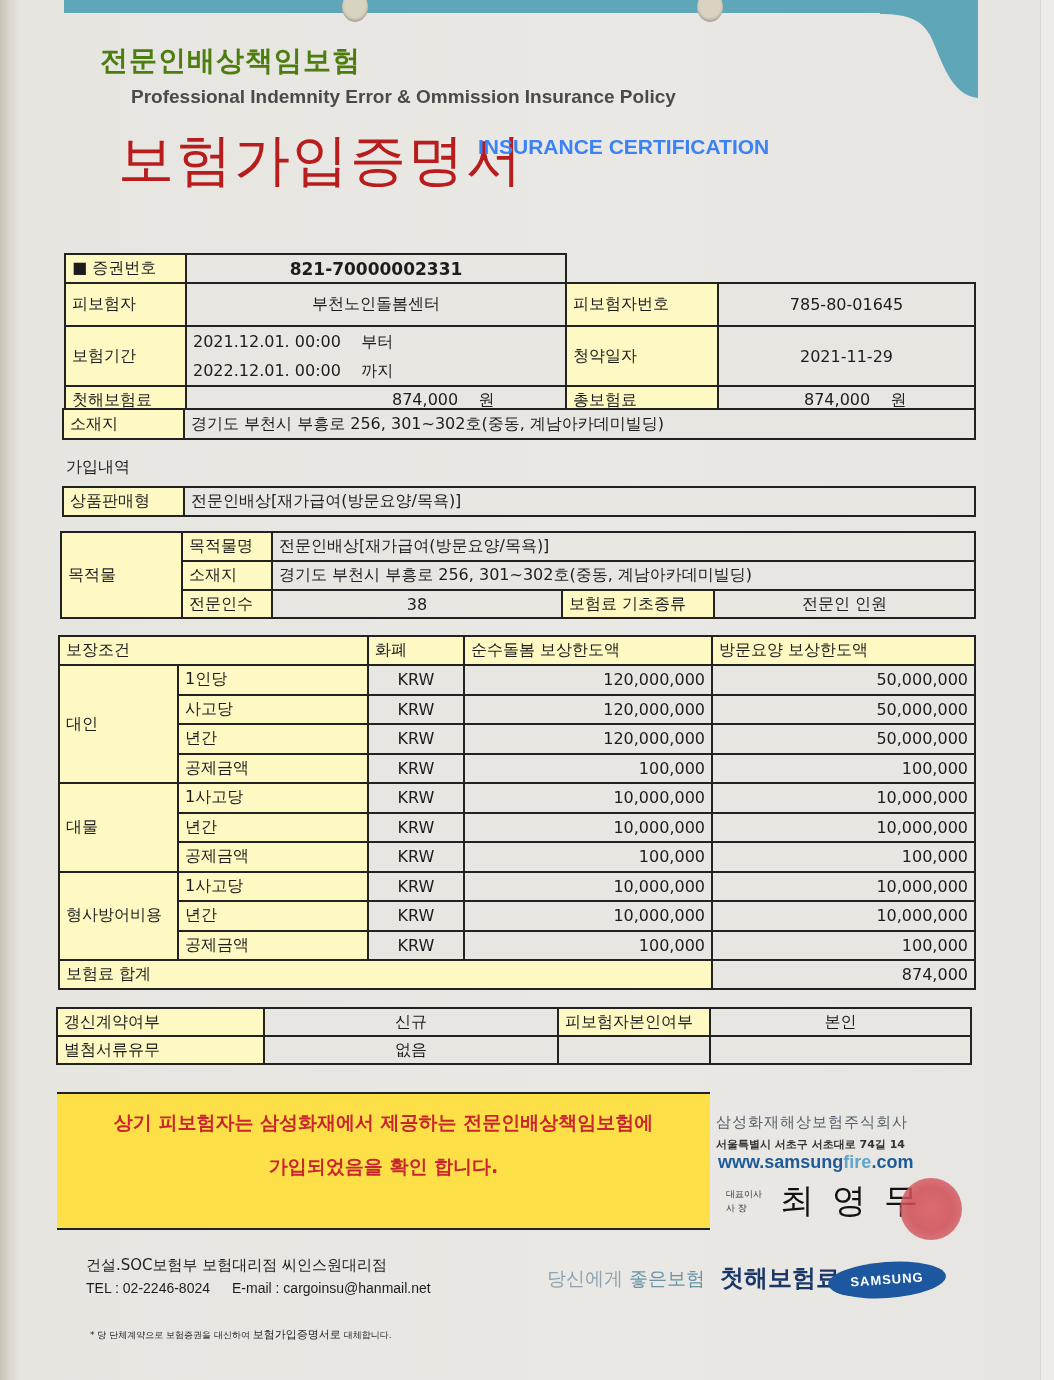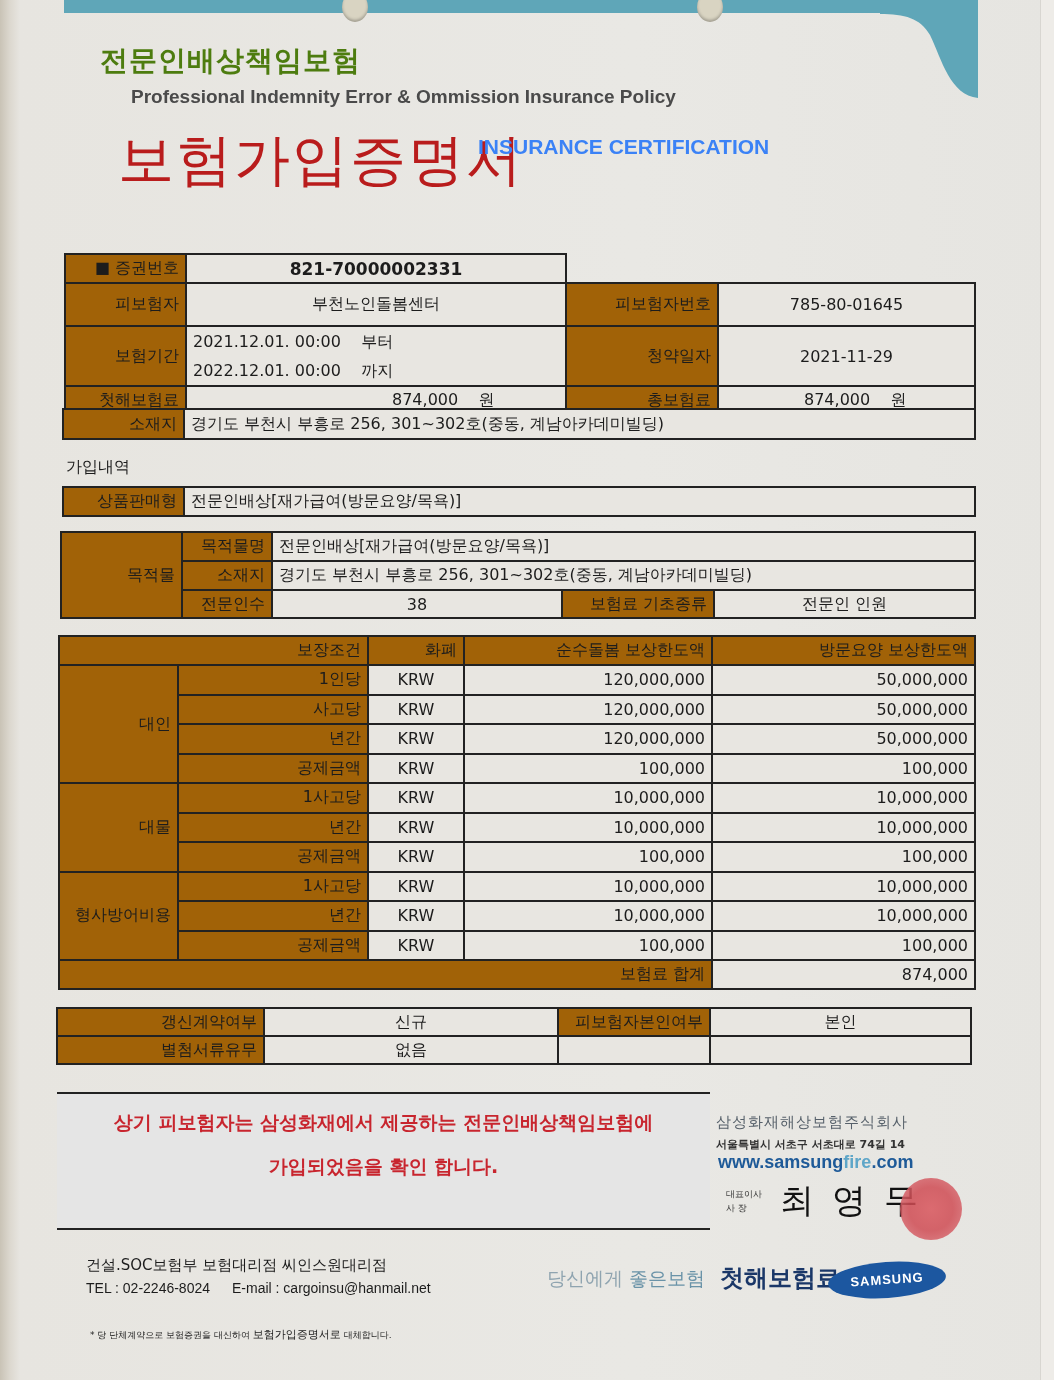--- a/index.html
+++ b/index.html
@@ -9,26 +9,26 @@
   .paper-edge{position:absolute;left:1040px;top:0;width:14px;height:1380px;background:#eeece8;border-left:1px solid #d8d6d1;}
   .band{position:absolute;left:64px;top:0;width:912px;height:13px;background:#5fa6b8;}
   .band-wave{position:absolute;left:880px;top:0;width:98px;height:98px;}
   .hole{position:absolute;top:-8px;width:26px;height:30px;border-radius:50%;background:#d9d4c2;box-shadow:inset 0 -2px 3px rgba(0,0,0,.25);}
   .kr-title{position:absolute;left:100px;top:42px;font-size:28px;color:#4d7c0f;font-weight:bold;letter-spacing:1px;}
   .en-title{position:absolute;left:107px;top:86px;font-size:19px;color:#4a4a4a;font-weight:bold;font-family:"Liberation Sans",sans-serif;margin-left:24px;}
   .cert-kr{position:absolute;left:118px;top:125px;font-size:56px;color:#b91c1c;letter-spacing:2px;line-height:70px;}
   .cert-en{position:absolute;left:478px;top:135px;font-size:21px;color:#3b82f6;font-weight:bold;font-family:"Liberation Sans",sans-serif;}
   table{border-collapse:collapse;position:absolute;font-size:16px;}
   td{border:2px solid #222;height:26px;padding:0 6px;white-space:nowrap;}
-  .sh{background:#a16207;text-align:right;}
+  .sh{background:#fef9c3;text-align:left;}
   .wh{background:#e8e6e1;}
   .c{text-align:center;}
   .r{text-align:right;}
   .section-label{position:absolute;left:66px;top:457px;font-size:16px;}
-  .notice{position:absolute;left:57px;top:1092px;width:653px;height:134px;background:#e5e5e5;border-top:2px solid #222;border-bottom:2px solid #222;}
+  .notice{position:absolute;left:57px;top:1092px;width:653px;height:134px;background:#fde047;border-top:2px solid #222;border-bottom:2px solid #222;}
   .notice-line{position:absolute;width:100%;text-align:center;color:#c8252e;font-size:19px;font-weight:bold;}
   .co-name{position:absolute;left:716px;top:1113px;font-size:15px;color:#56606a;letter-spacing:1px;}
   .co-addr{position:absolute;left:716px;top:1137px;font-size:11px;color:#333;font-weight:bold;}
   .co-url{position:absolute;left:718px;top:1152px;font-size:18px;font-weight:bold;color:#1e5a98;font-family:"Liberation Sans",sans-serif;}
   .co-url .fire{color:#5fa6c8;}
   .ceo-title{position:absolute;left:726px;top:1187px;font-size:9px;color:#333;line-height:14px;}
   .ceo-sign{position:absolute;left:780px;top:1178px;font-size:34px;font-family:"DejaVu Serif",serif;letter-spacing:18px;color:#111;}
   .seal{position:absolute;left:900px;top:1178px;width:62px;height:62px;border-radius:50%;background:radial-gradient(circle,#d9555c 0%,#cf4b53 50%,#dd7a80 100%);opacity:.85;}
   .agency{position:absolute;left:86px;top:1256px;font-size:15px;}
   .contact{position:absolute;left:86px;top:1280px;font-size:14px;font-family:"Liberation Sans",sans-serif;}

